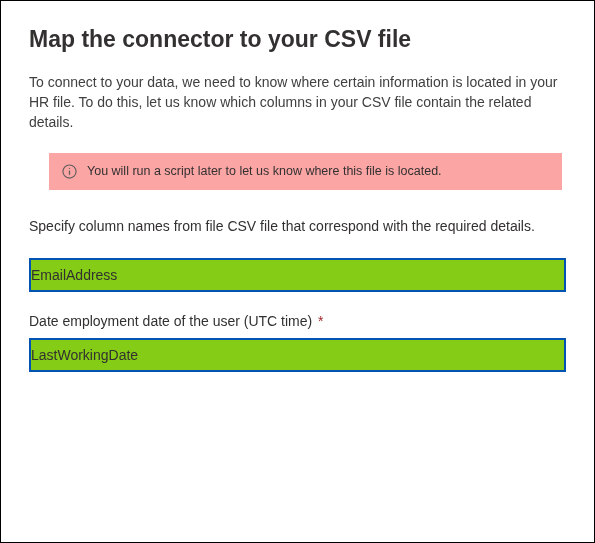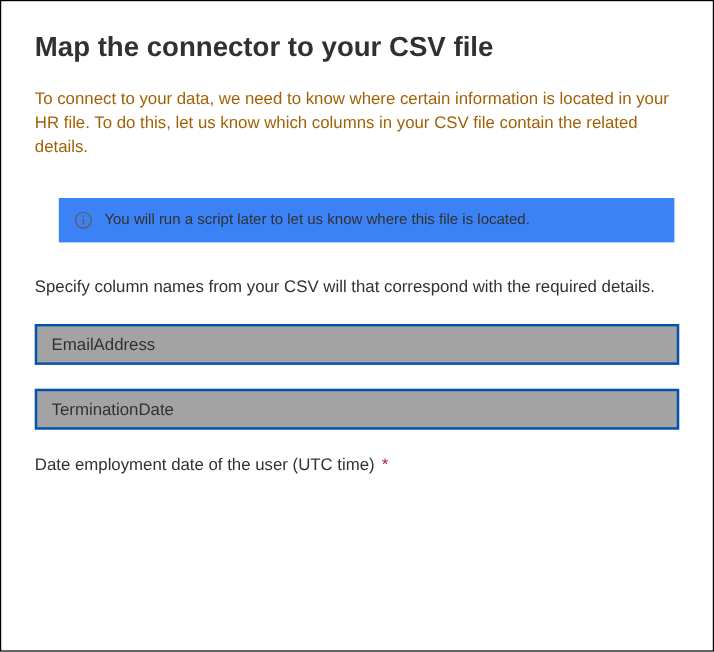--- a/index.html
+++ b/index.html
@@ -19,26 +19,26 @@
       line-height: 1.4;
     }
     .page-title {
       font-size: 23px;
       font-weight: 700;
       margin-bottom: 18px;
       line-height: 1.25;
     }
     .intro-text {
       font-size: 14px;
-      margin-bottom: 32px;
+      margin-bottom: 20px;
       line-height: 1.45;
-      color: #a16207;
+      color: #404040;
     }
     .info-banner {
-      background: #3b82f6;
+      background: #fca5a5;
       padding: 10px 12px;
       display: flex;
       align-items: center;
       gap: 10px;
       margin-bottom: 26px;
       margin-left: 20px;
       margin-right: 4px;
     }
     .info-icon {
       flex-shrink: 0;
@@ -69,53 +69,53 @@
       margin-bottom: 6px;
       display: block;
     }
     .required-asterisk {
       color: #a4262c;
       margin-left: 2px;
     }
     .text-input {
       width: 100%;
       border: 2px solid #0053b3;
-      padding: 7px 12px;
+      padding: 7px 0;
       font-size: 14px;
       font-family: inherit;
       color: #323130;
       outline: none;
-      background: #a3a3a3;
+      background: #84cc16;
     }
   </style>
 </head>
 <body>
 
 <h1 class="page-title">Map the connector to your CSV file</h1>
 
 <p class="intro-text">To connect to your data, we need to know where certain information is located in your HR file. To do this, let us know which columns in your CSV file contain the related details.</p>
 
 <div class="info-banner">
   <span class="info-icon">
     <svg viewBox="0 0 16 16" fill="none" stroke="#605e5c" stroke-width="1.2">
       <circle cx="8" cy="8" r="7"></circle>
       <line x1="8" y1="7" x2="8" y2="11.5" stroke-width="1.4"></line>
       <circle cx="8" cy="4.6" r="0.7" fill="#605e5c" stroke="none"></circle>
     </svg>
   </span>
   <span class="info-text">You will run a script later to let us know where this file is located.</span>
 </div>
 
-<p class="section-instruction">Specify column names from your CSV will that correspond with the required details.</p>
+<p class="section-instruction">Specify column names from file CSV file that correspond with the required details.</p>
 
 <div class="field-group">
   <input type="text" class="text-input" value="EmailAddress" style="">
 </div>
 
 <div class="field-group">
-  <input type="text" class="text-input" value="TerminationDate" style="">
 </div>
 
 <div class="field-group">
   <label class="field-label">
     <span>Date employment date of the user (UTC time)</span><span class="required-asterisk"> *</span>
   </label>
+  <input type="text" class="text-input" value="LastWorkingDate" style="">
 </div>
 
 </body></html>

